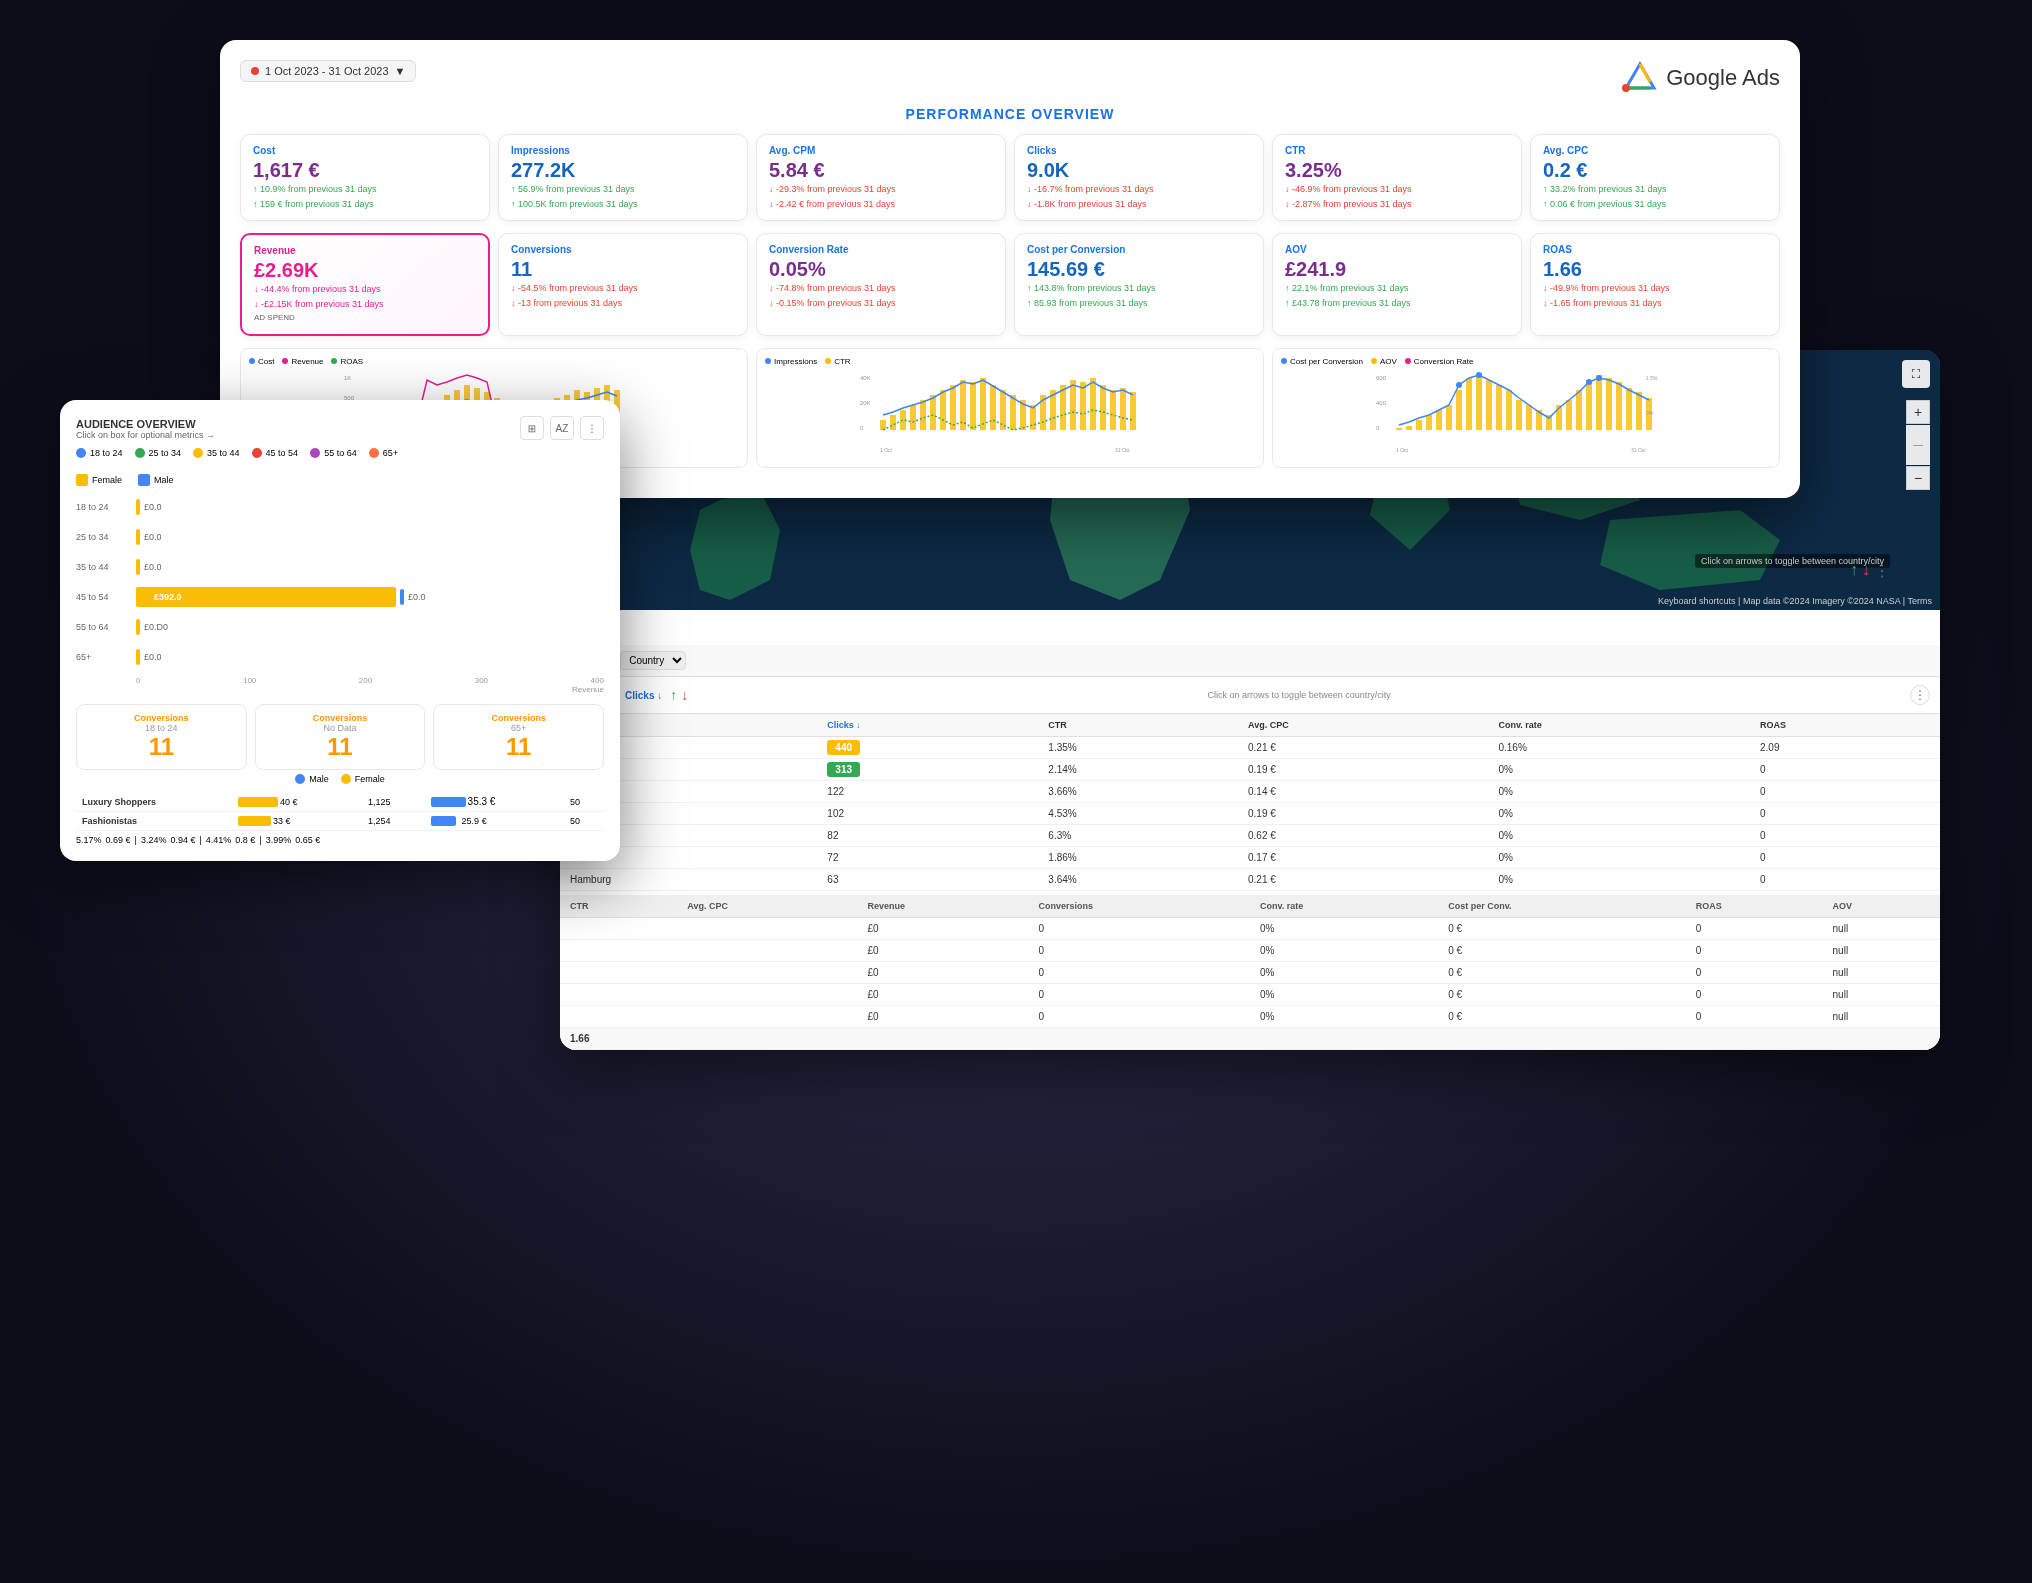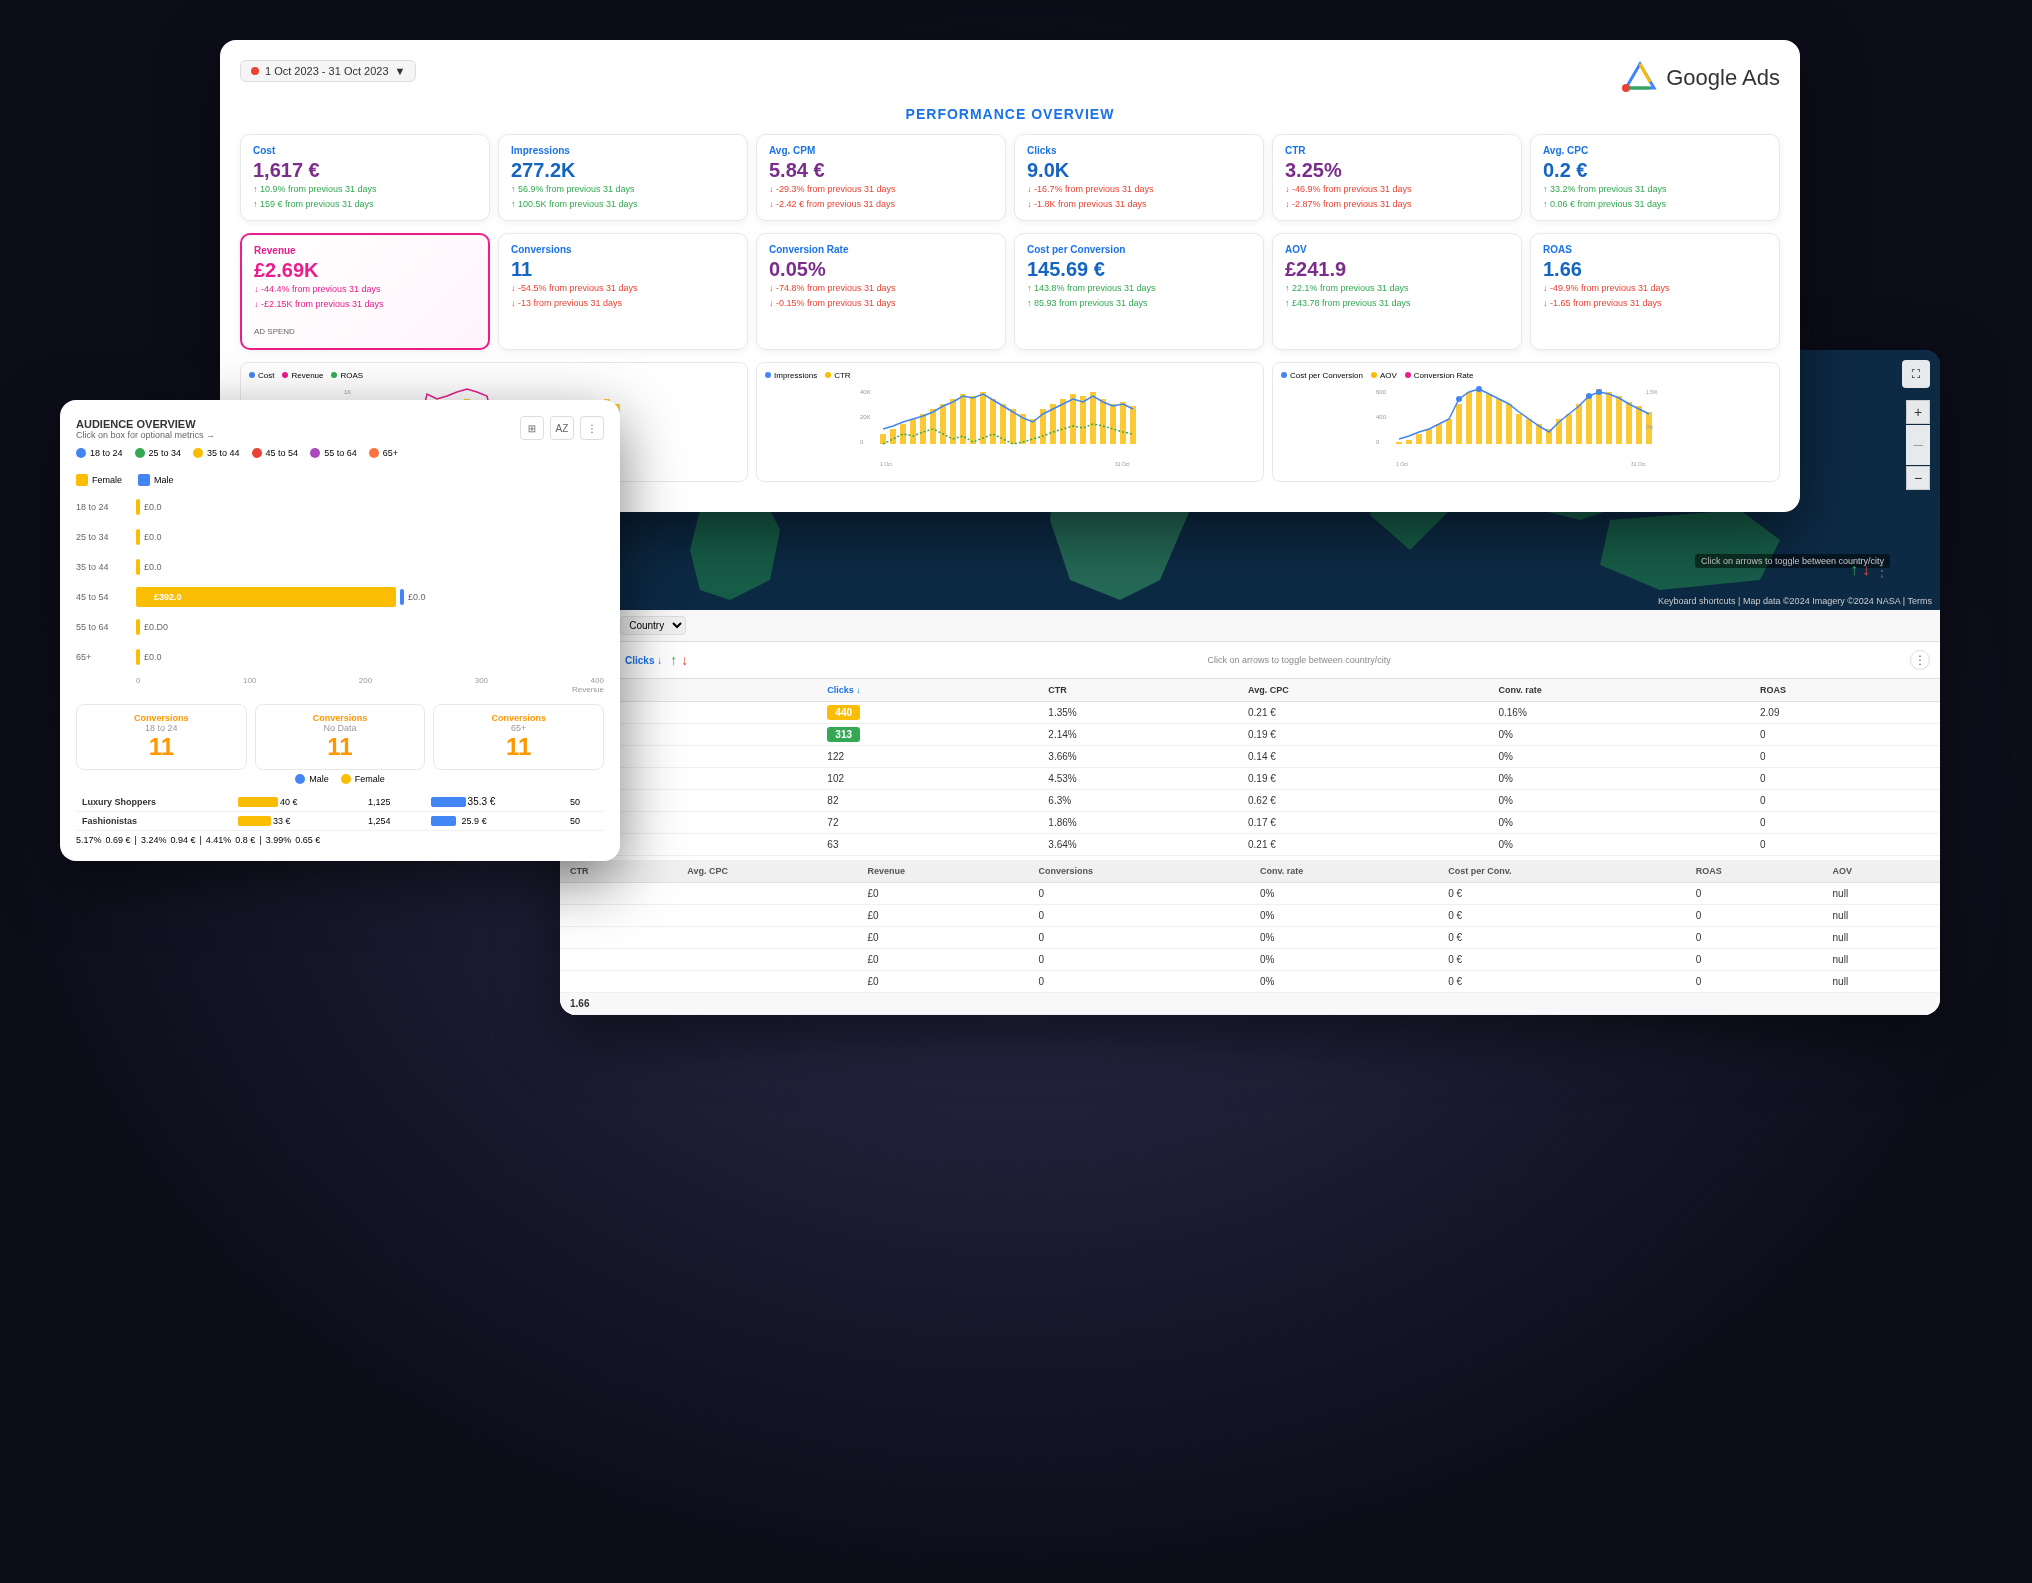--- a/index.html
+++ b/index.html
@@ -527,21 +527,21 @@
       </div>
     </div>
 
     <div class="metrics-grid">
 
       <div class="metric-card highlight">
         <div class="metric-label" style="color:#e91e8c;">Revenue</div>
         <div class="metric-value" style="color:#e91e8c;">£2.69K</div>
         <div class="metric-change" style="color:#e91e8c;">↓ -44.4% from previous 31 days</div>
         <div class="metric-change" style="color:#e91e8c;">↓ -£2.15K from previous 31 days</div>
-        <div class="metric-change" style="color:#666; font-size:8px; margin-top:16px;">AD SPEND</div>
+        <div class="metric-change" style="color:#666; font-size:8px; margin-top:2px;">AD SPEND</div>
       </div>
 
       <div class="metric-card">
         <div class="metric-label">Conversions</div>
         <div class="metric-value blue">11</div>
         <div class="metric-change change-down">↓ -54.5% from previous 31 days</div>
         <div class="metric-change change-down">↓ -13 from previous 31 days</div>
       </div>
 
       <div class="metric-card">
@@ -996,21 +996,21 @@
         <div style="position:absolute;bottom:30px;right:50px;display:flex;gap:4px;">
           <span style="color:#34a853;font-size:16px;cursor:pointer;">↑</span>
           <span style="color:#ea4335;font-size:16px;cursor:pointer;">↓</span>
           <span style="font-size:16px;cursor:pointer;color:#666;">⋮</span>
         </div>
 
         <div class="map-attrs-right">Keyboard shortcuts | Map data ©2024 Imagery ©2024 NASA | Terms</div>
       </div>
     </div>
 
-    <div style="padding:6px 10px;background:#f8f8f8;border-bottom:1px solid #e0e0e0;display:flex;align-items:center;gap:8px;">
+    <div style="padding:6px 10px;background:#f8f8f8;border-bottom:1px solid #e0e0e0;display:flex;align-items:center;gap:8px;margin-top:35px;">
       <span style="font-size:11px;font-weight:700;color:#333;">Country</span>
       <select style="font-size:10px;border:1px solid #ddd;border-radius:4px;padding:2px 4px;">
         <option>Country</option>
       </select>
     </div>
 
     <div class="table-actions-row">
       <span style="font-size:10px;font-weight:700;color:#333;">Town/City</span>
       <span style="font-size:10px;font-weight:700;color:#1a73e8;cursor:pointer;">Clicks ↓</span>
       <div class="sort-arrows">

